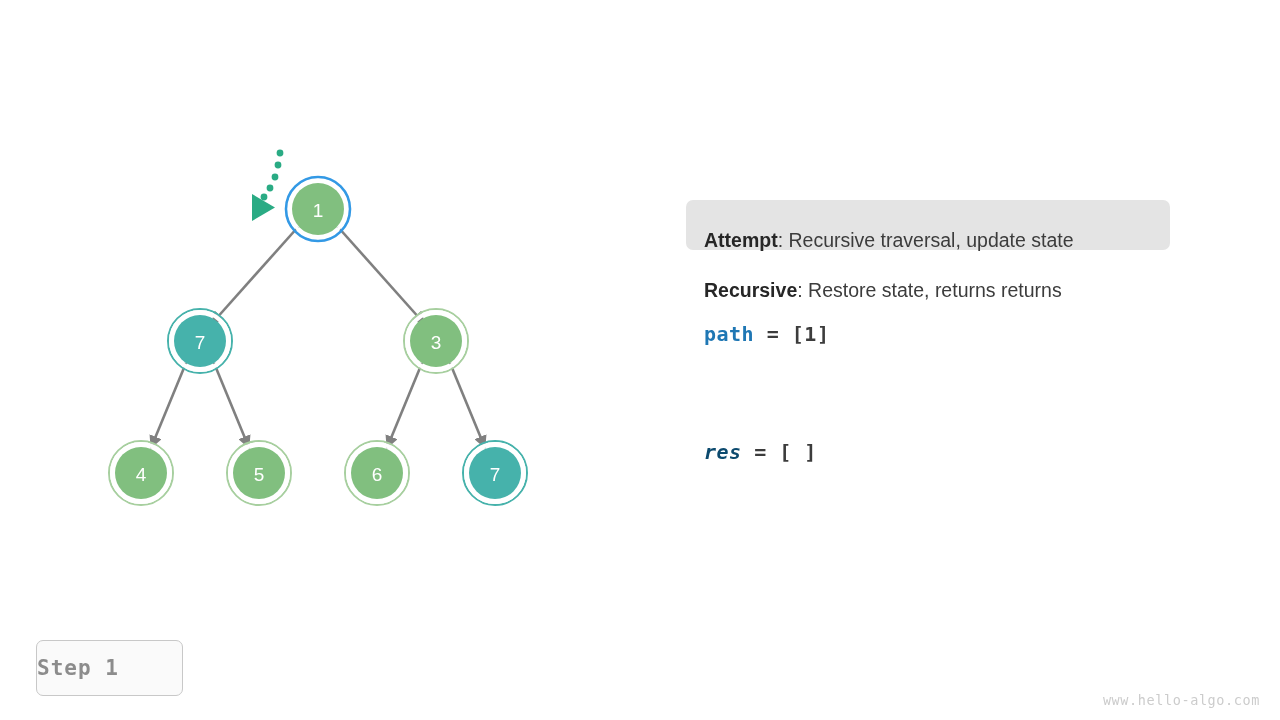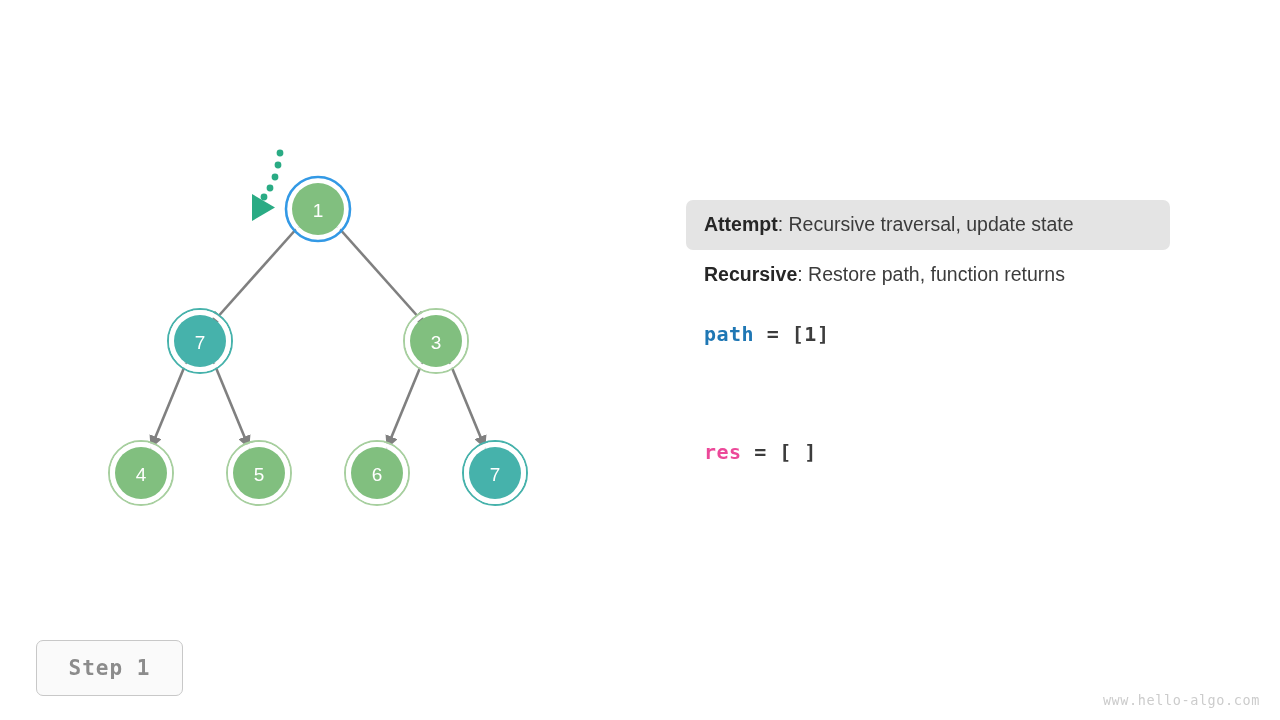--- a/index.html
+++ b/index.html
@@ -50,21 +50,21 @@
     line-height: 1;
     white-space: nowrap;
   }
   .desc-line .lead {
     font-weight: bold;
     color: #262626;
   }
   .desc-row {
     height: 50px;
     display: flex;
-    align-items: center;
+    align-items: flex-end;
     padding: 0 18px;
     box-sizing: border-box;
   }
   .desc-row.highlighted {
     background: #e4e4e4;
     border-radius: 7px;
     width: 484px;
   }
   .desc-row.plain {
     padding-left: 18px;
@@ -78,37 +78,37 @@
     font-family: "DejaVu Sans Mono", monospace;
     font-size: 20px;
     font-weight: bold;
     letter-spacing: 0.5px;
     white-space: pre;
     height: 40px;
     display: flex;
     align-items: center;
   }
   .state-line .var-path { color: #1f77b4; }
-  .state-line .var-res  { color: #ec4899; }
+  .state-line .var-res  { color: #0c4a6e; font-style: italic; }
   .state-line .val      { color: #3c3c3c; }
   .state-gap { height: 78px; }
 
   
   #step-badge {
     position: absolute;
     left: 36px;
     top: 640px;
     width: 145px;
     height: 54px;
     border: 1px solid #c8c8c8;
     border-radius: 7px;
     background: #fafafa;
     display: flex;
     align-items: center;
-    justify-content: center;
+    justify-content: flex-start;
   }
   #step-badge .step-text {
     font-family: "DejaVu Sans Mono", monospace;
     font-size: 21px;
     font-weight: bold;
     color: #8c8c8c;
     letter-spacing: 1px;
   }
 
   
@@ -203,21 +203,21 @@
   </svg>
 </div>
 
 <div id="info-panel">
 
   <div class="desc-row highlighted">
     <span class="desc-line"><span class="lead">Attempt</span><span>: Recursive traversal, update state</span></span>
   </div>
 
   <div class="desc-row plain">
-    <span class="desc-line"><span class="lead">Recursive</span><span>: Restore path, function returns</span></span>
+    <span class="desc-line"><span class="lead">Recursive</span><span>: Restore state, returns returns</span></span>
   </div>
 
   <div class="state-block">
     <div class="state-line">
       <span class="var-path">path</span><span class="val"> = </span><span class="val">[1]</span>
     </div>
 
     <div class="state-gap"></div>
 
     <div class="state-line">

